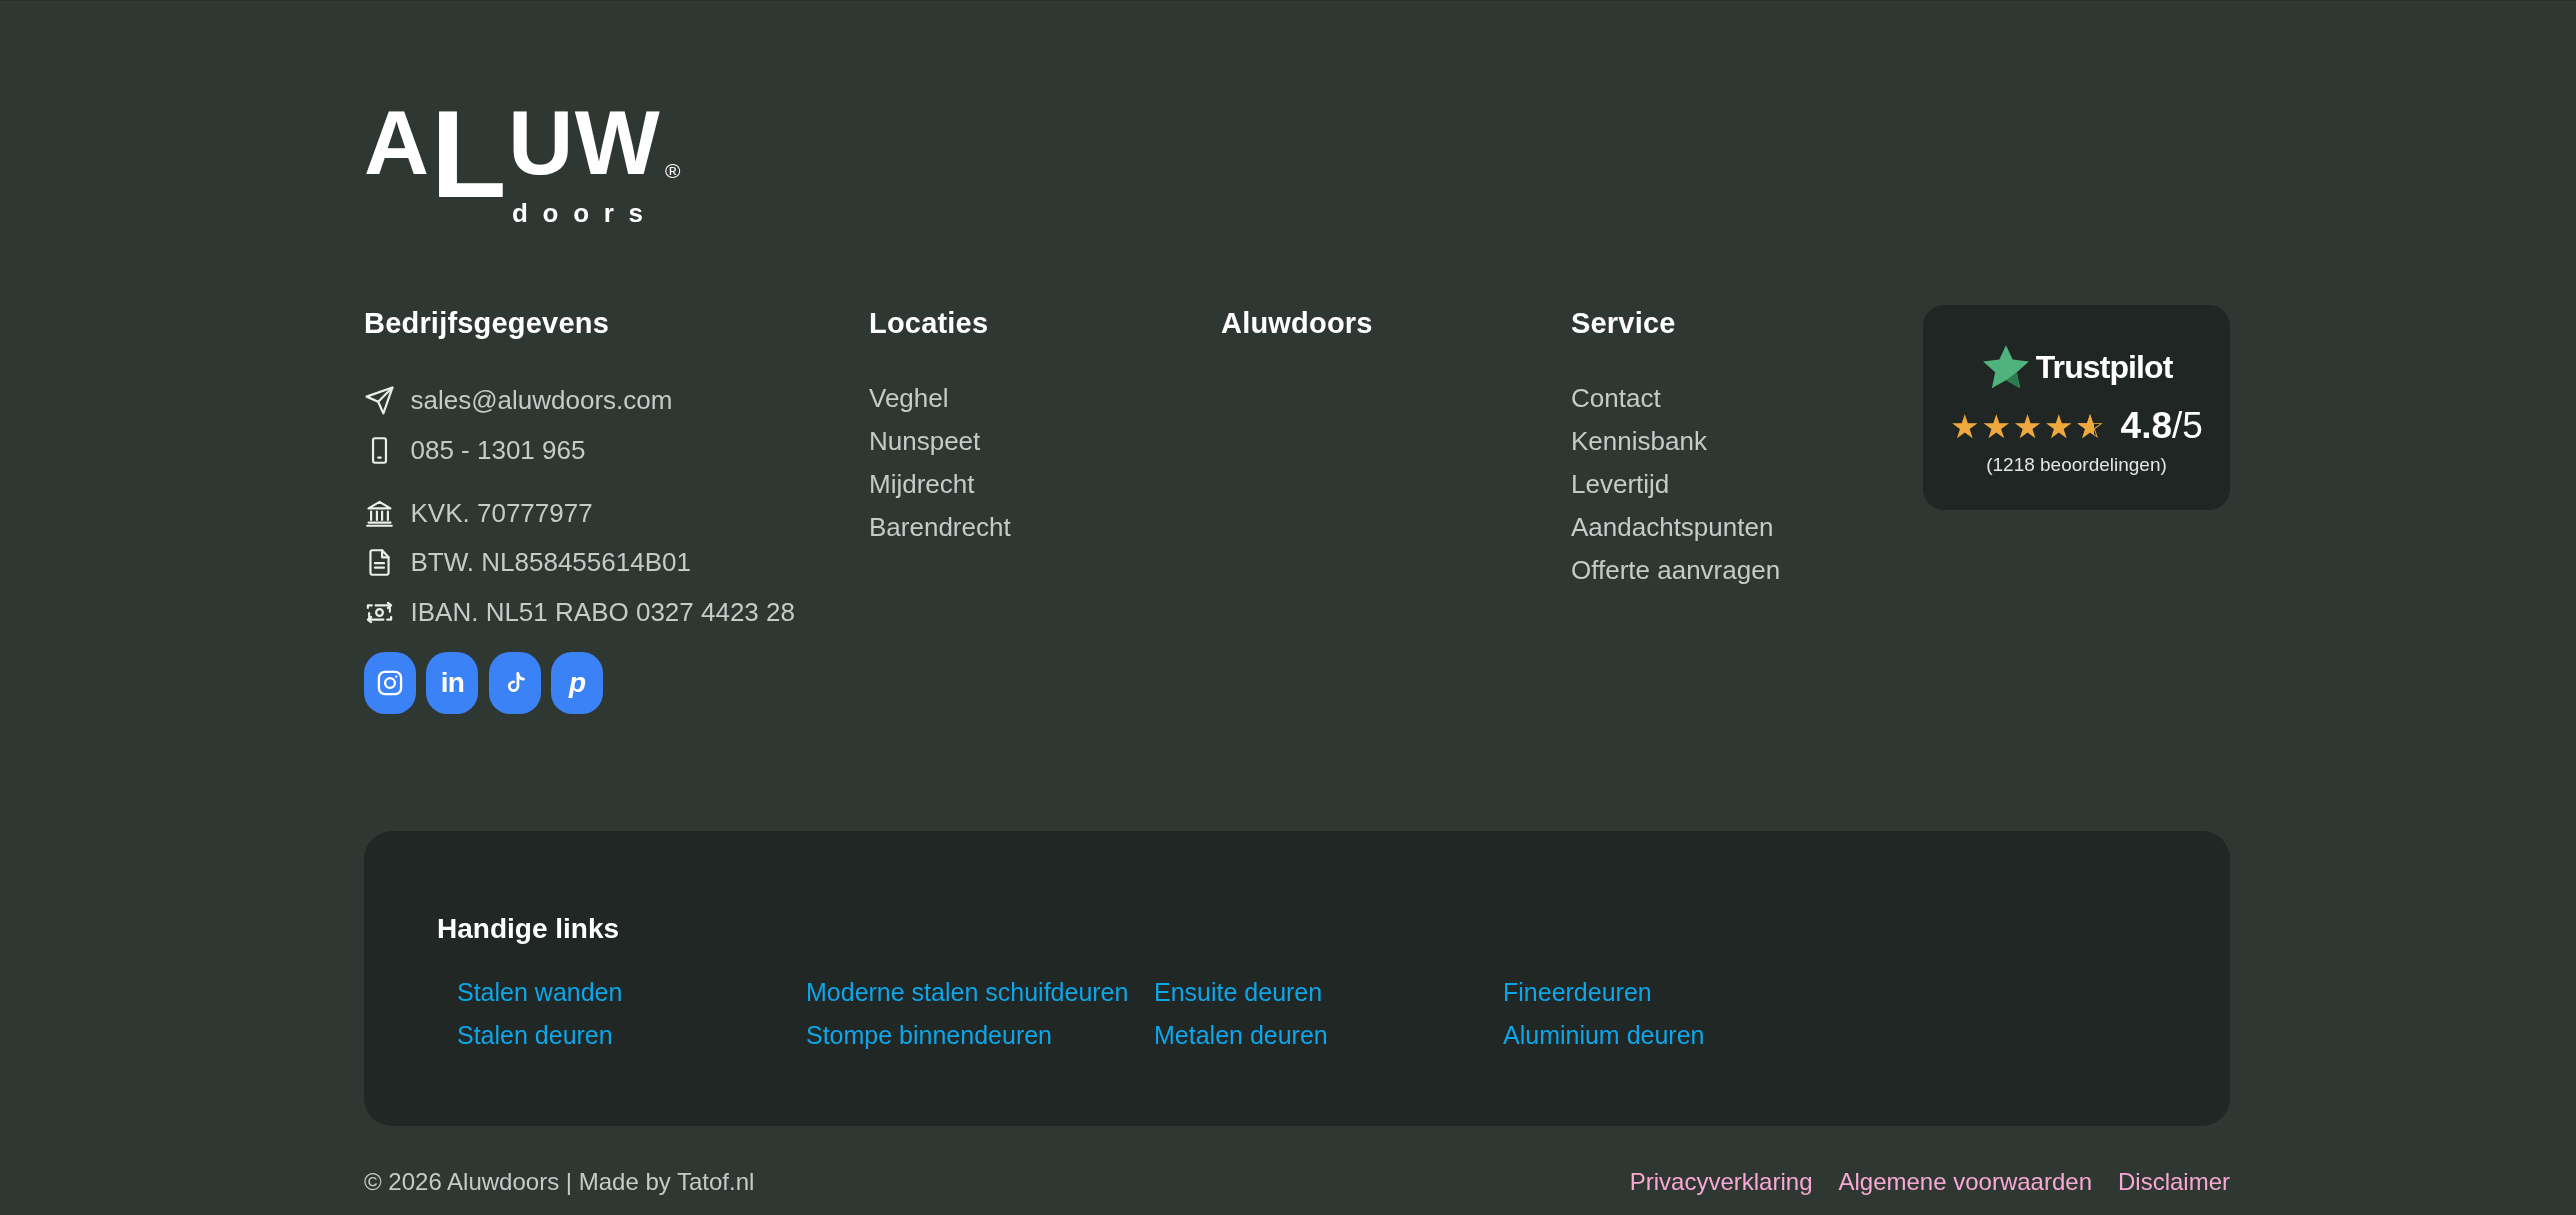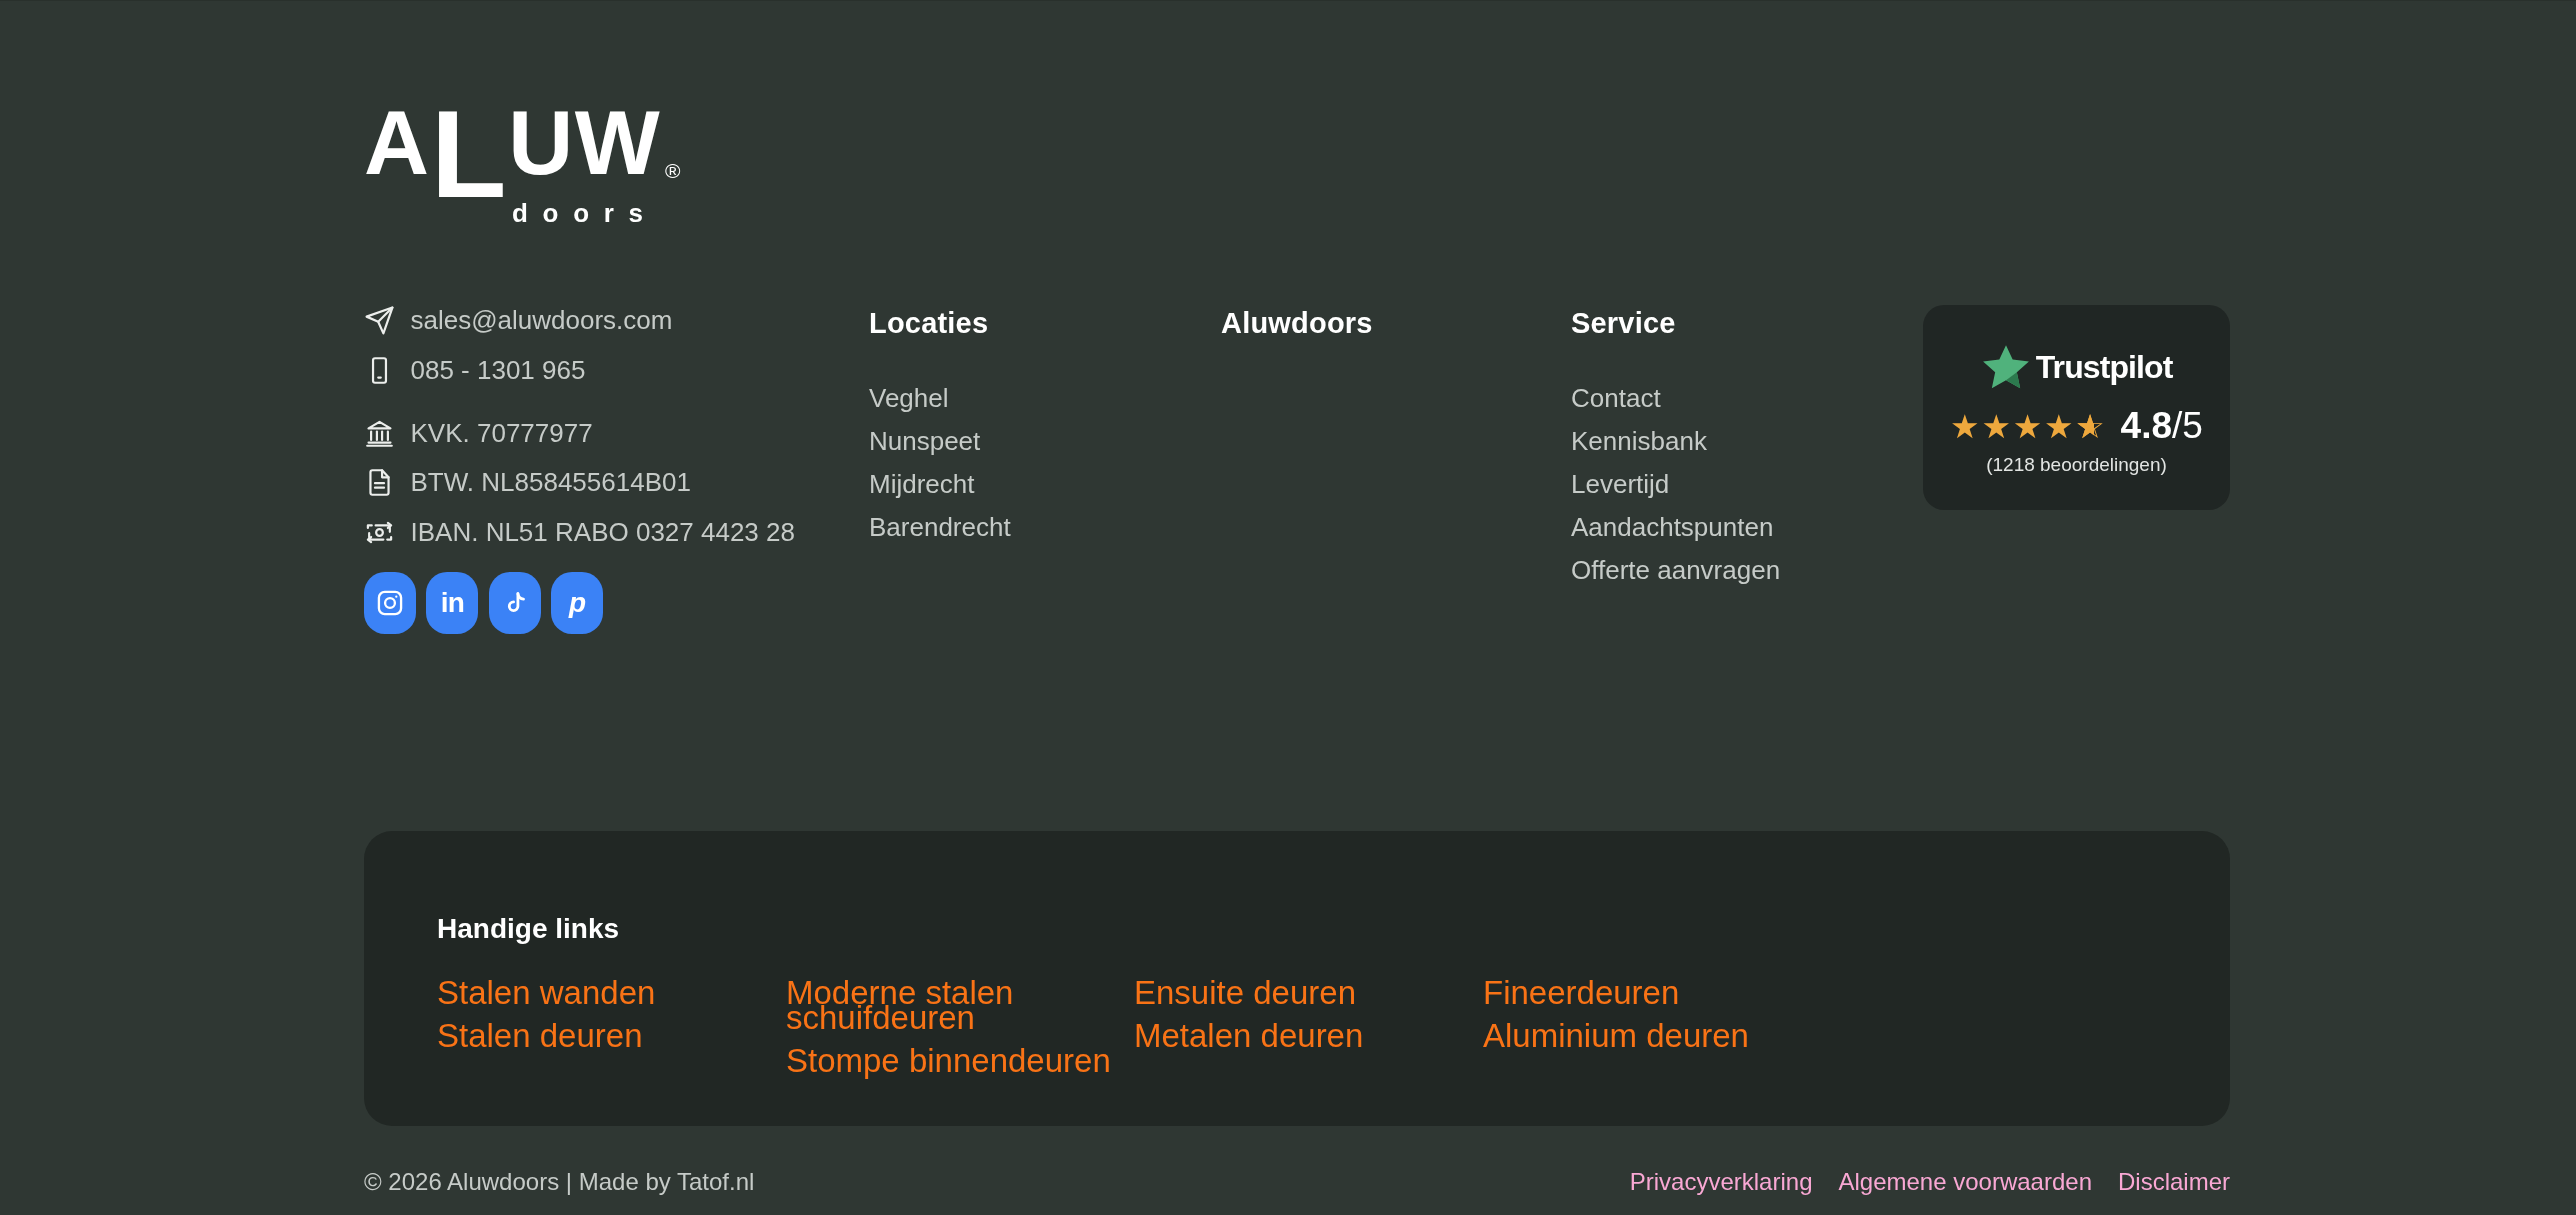--- a/index.html
+++ b/index.html
@@ -55,21 +55,21 @@
   .tp-rating .r-bold { font-weight: 700; }
   .tp-rating .r-max { font-weight: 400; }
   .tp-reviews { margin-top: 10.4px; font-size: 19px; color: #e2e5e3; }
 
   
   .hl-box { position: absolute; left: 364px; top: 830px; width: 1866px; height: 295px; background: #212724; border-radius: 28px;
             padding: 80px 73px 0 73px; box-sizing: border-box; }
   .hl-box h4 { margin: 0 0 33px 0; font-size: 28px; line-height: 36px; font-weight: 700; color: #ffffff; }
   .hl-grid { display: grid; grid-template-columns: 349px 348px 349px 348px 1fr; }
   .hl-col { display: flex; flex-direction: column; }
-  .hl-link { font-size: 33px; line-height: 25px; margin-bottom: 18px; color: #f97316; cursor: pointer; }
+  .hl-link { font-size: 25px; line-height: 25px; margin-bottom: 18px; color: #0ea5e9; cursor: pointer; margin-left: 20px; }
 
   
   .bottom-bar { position: absolute; left: 364px; top: 1163px; width: 1866px; height: 35px; display: flex; align-items: center; justify-content: space-between; }
   .bb-copy { font-size: 24px; color: #c6cbc8; }
   .bb-links { display: flex; gap: 26px; }
   .bb-links span { font-size: 24px; color: #f9a8d4; cursor: pointer; }
 </style>
 </head>
 <body>
 
@@ -80,20 +80,21 @@
       <span class="logo-letter">A</span>
       <span class="logo-letter big">L</span>
       <span class="logo-letter">U</span>
       <span class="logo-letter">W</span>
       <span class="logo-reg">®</span>
     </div>
     <div class="logo-sub">doors</div>
   </div>
 
   <div class="col col-bedrijfs">
+    <h3>Bedrijfsgegevens</h3>
 
     <div class="group-contact">
       <div class="info-row clickable">
         <span class="ficon">
           <svg viewBox="0 0 24 24" fill="none" stroke="currentColor" stroke-width="1.7" stroke-linecap="round" stroke-linejoin="round">
               <path d="M22 2 11 13"></path>
               <path d="M22 2 15 22l-4-9-9-4 20-7z"></path>
             </svg>
         </span>
         <span>sales@aluwdoors.com</span>

